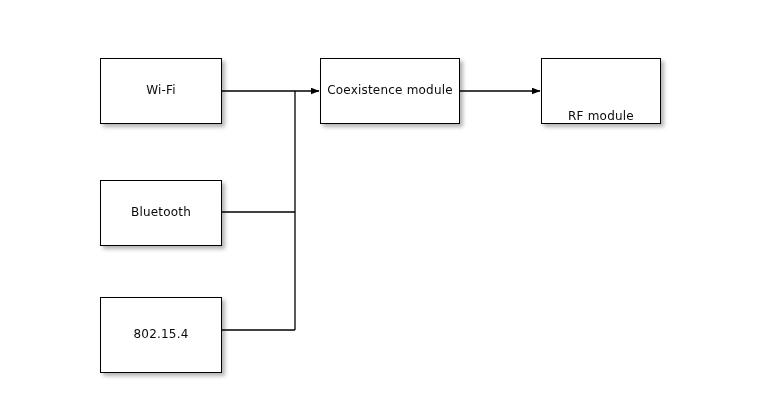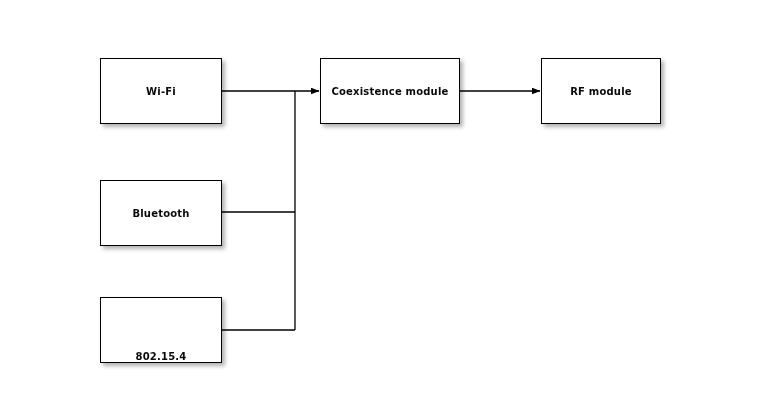--- a/index.html
+++ b/index.html
@@ -31,28 +31,27 @@
     box-sizing: border-box;
     background: #ffffff;
     border: 1.4px solid #000000;
     box-shadow: 3px 3px 4px rgba(0,0,0,0.30);
     display: flex;
     align-items: center;
     justify-content: center;
   }
   .node-label {
     font-family: "DejaVu Sans", "Liberation Sans", sans-serif;
-    font-size: 10px;
+    font-size: 12px;
     line-height: 1.1;
     color: #0a0a0a;
     letter-spacing: 0.2px;
     text-align: center;
     white-space: nowrap;
     user-select: none;
-    font-weight: bold;
   }
 </style>
 </head>
 <body>
 
 <div id="canvas">
 
   <svg id="diagram-svg" viewBox="0 0 760 420" xmlns="http://www.w3.org/2000/svg">
     <defs>
       <marker id="arrowhead" markerWidth="9" markerHeight="7" refX="8.5" refY="3.5" orient="auto" markerUnits="userSpaceOnUse">
@@ -72,25 +71,25 @@
   </svg>
 
   <div class="node-box" style="left:100px; top:58px; width:122px; height:66px;">
     <span class="node-label">Wi-Fi</span>
   </div>
 
   <div class="node-box" style="left:100px; top:180px; width:122px; height:66px;">
     <span class="node-label">Bluetooth</span>
   </div>
 
-  <div class="node-box" style="left:100px; top:297px; width:122px; height:66px;align-items:flex-end;">
+  <div class="node-box" style="left:100px; top:297px; width:122px; height:76px;">
     <span class="node-label">802.15.4</span>
   </div>
 
   <div class="node-box" style="left:320px; top:58px; width:140px; height:66px;">
     <span class="node-label">Coexistence module</span>
   </div>
 
-  <div class="node-box" style="left:541px; top:58px; width:120px; height:66px;">
+  <div class="node-box" style="left:541px; top:58px; width:120px; height:66px;align-items:flex-end;">
     <span class="node-label">RF module</span>
   </div>
 
 </div>
 
 </body></html>

